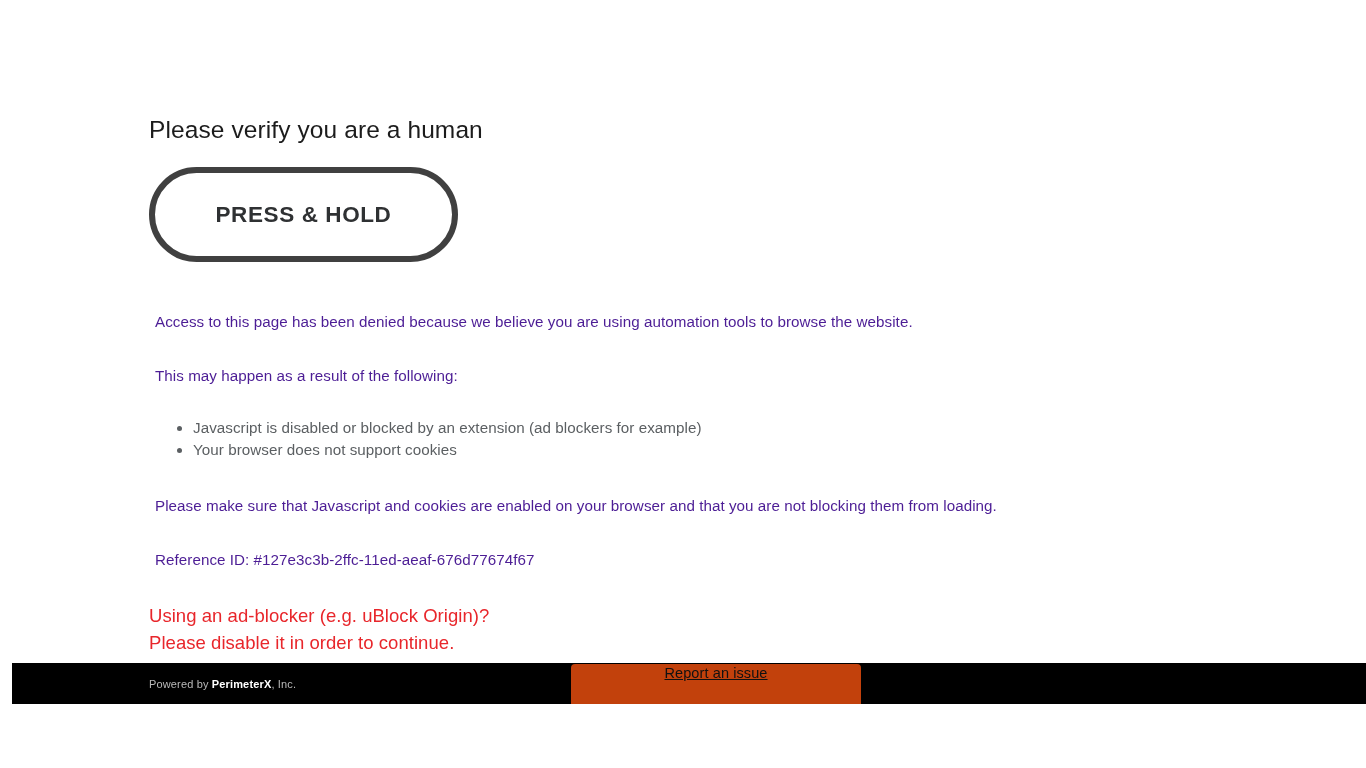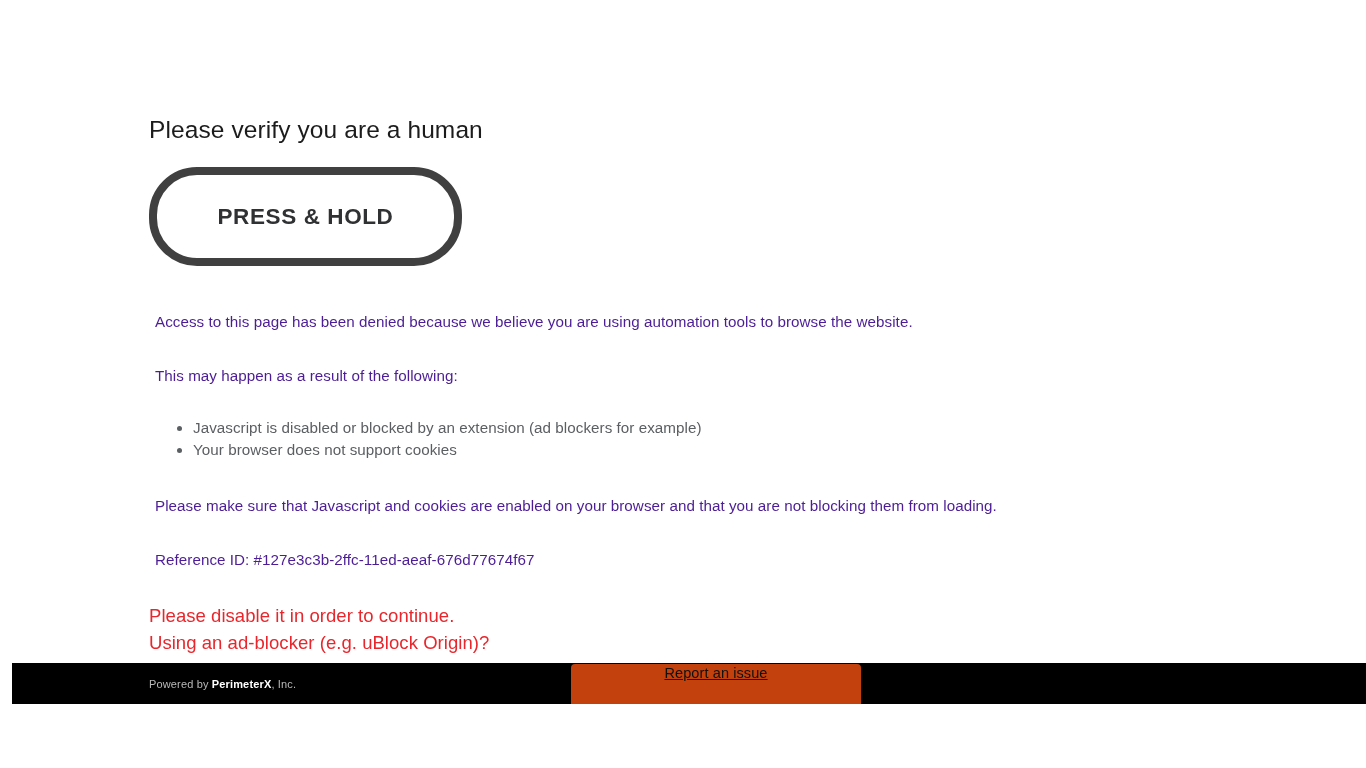--- a/index.html
+++ b/index.html
@@ -46,21 +46,21 @@
 
   
   .press-hold-wrap {
     position: absolute;
     left: 0;
     top: 167px;
   }
   .press-hold-btn {
     width: 297px;
     height: 83px;
-    border: 8px solid #404040;
+    border: 6px solid #404040;
     border-radius: 48px;
     background: #ffffff;
     color: #2f3133;
     font-family: "Liberation Sans", sans-serif;
     font-size: 22.5px;
     font-weight: 700;
     letter-spacing: 0.6px;
     line-height: 83px;
     text-align: center;
     padding: 0;
@@ -190,22 +190,22 @@
     <ul class="reason-list">
       <li>Javascript is disabled or blocked by an extension (ad blockers for example)</li>
       <li>Your browser does not support cookies</li>
     </ul>
 
     <p class="para para-enable">Please make sure that Javascript and cookies are enabled on your browser and that you are not blocking them from loading.</p>
 
     <p class="para para-ref">Reference ID: #127e3c3b-2ffc-11ed-aeaf-676d77674f67</p>
 
     <p class="adblock-warning">
+      <span class="line">Using an ad-blocker (e.g. uBlock Origin)?</span>
       <span class="line">Please disable it in order to continue.</span>
-      <span class="line">Using an ad-blocker (e.g. uBlock Origin)?</span>
     </p>
 
   </div>
 
   <div class="footer">
     <p class="footer-credit">
       <span>Powered by </span><span class="brand">PerimeterX</span><span>, Inc.</span>
     </p>
 
     <button class="report-issue-btn" type="button">

